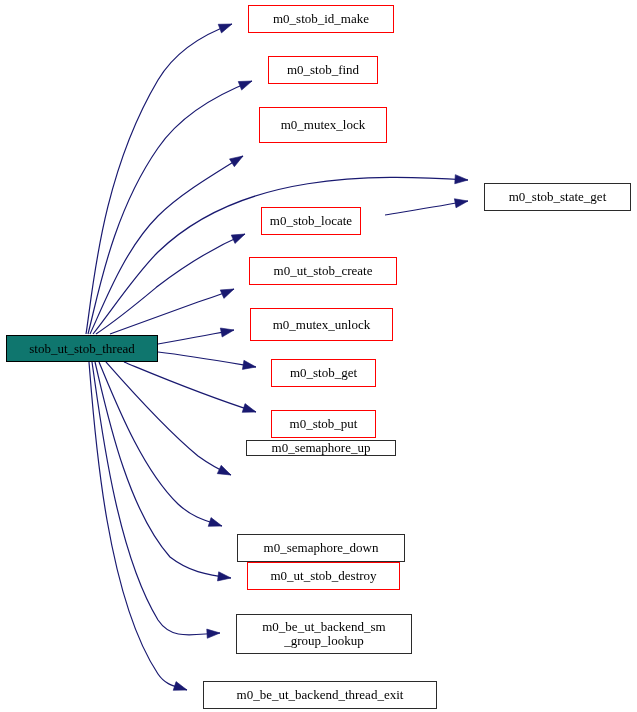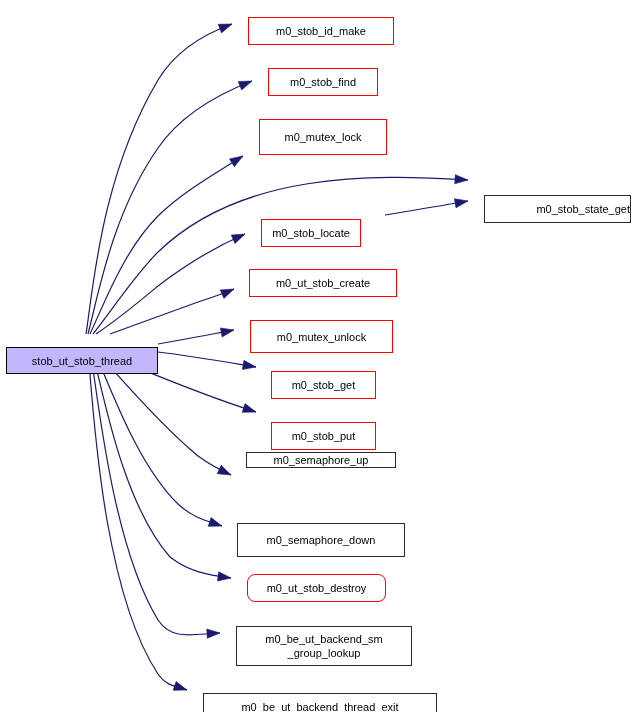--- a/index.html
+++ b/index.html
@@ -28,37 +28,36 @@
   }
   .node-box {
     position: absolute;
     box-sizing: border-box;
     display: flex;
     align-items: center;
     justify-content: center;
     text-align: center;
     background: #ffffff;
     border: 1px solid #000000;
-    font-family: Liberation Sans, sans-serif;
-    font-size: 11px;
+    font-family: Liberation Serif, serif;
+    font-size: 13px;
     color: #000000;
     line-height: 14px;
     white-space: pre;
     letter-spacing: 0px;
     cursor: pointer;
-    margin-top: 12px;
   }
   .node-box.red {
     border-color: #ff0000;
   }
   .node-box.black {
     border-color: #2b2b2b;
   }
   .node-box.root {
-    background: #c4b5fd;
+    background: #0f766e;
     border-color: #000000;
   }
   .node-label {
     display: block;
     pointer-events: none;
   }
   .edge-path {
     fill: none;
     stroke: #191970;
     stroke-width: 1.2;
@@ -107,27 +106,27 @@
         <path d="M385,215 C409,211 440,206 468,201" class="edge-path"></path>
         <polygon points="468,201 456.001997118162,207.79764127086796 454.3968098335784,198.73875757686838" class="edge-arrow"></polygon>
       </g>
   </svg>
 
   <div id="nodes-layer">
       <div class="node-box black root" style="left: 6px; top: 335px; width: 152px; height: 27px;"><span class="node-label">stob_ut_stob_thread</span></div>
       <div class="node-box red" style="left: 248px; top: 5px; width: 146px; height: 28px;"><span class="node-label">m0_stob_id_make</span></div>
       <div class="node-box red" style="left: 268px; top: 56px; width: 110px; height: 28px;"><span class="node-label">m0_stob_find</span></div>
       <div class="node-box red" style="left: 259px; top: 107px; width: 128px; height: 36px;"><span class="node-label">m0_mutex_lock</span></div>
-      <div class="node-box black" style="left: 484px; top: 183px; width: 147px; height: 28px; justify-content: flex-end;"><span class="node-label">m0_stob_state_get</span></div>
+      <div class="node-box black" style="left: 484px; top: 183px; width: 147px; height: 28px;"><span class="node-label">m0_stob_state_get</span></div>
       <div class="node-box red" style="left: 261px; top: 207px; width: 100px; height: 28px;"><span class="node-label">m0_stob_locate</span></div>
       <div class="node-box red" style="left: 249px; top: 257px; width: 148px; height: 28px; align-items: center;"><span class="node-label">m0_ut_stob_create</span></div>
       <div class="node-box red" style="left: 250px; top: 308px; width: 143px; height: 33px;"><span class="node-label">m0_mutex_unlock</span></div>
       <div class="node-box red" style="left: 271px; top: 359px; width: 105px; height: 28px;"><span class="node-label">m0_stob_get</span></div>
       <div class="node-box red" style="left: 271px; top: 410px; width: 105px; height: 28px;"><span class="node-label">m0_stob_put</span></div>
       <div class="node-box black" style="left: 246px; top: 440px; width: 150px; height: 16px;"><span class="node-label">m0_semaphore_up</span></div>
-      <div class="node-box black" style="left: 237px; top: 511px; width: 168px; height: 34px;"><span class="node-label">m0_semaphore_down</span></div>
-      <div class="node-box red" style="left: 247px; top: 562px; width: 139px; height: 28px; border-radius: 8px;"><span class="node-label">m0_ut_stob_destroy</span></div>
+      <div class="node-box black" style="left: 237px; top: 534px; width: 168px; height: 28px;"><span class="node-label">m0_semaphore_down</span></div>
+      <div class="node-box red" style="left: 247px; top: 562px; width: 153px; height: 28px;"><span class="node-label">m0_ut_stob_destroy</span></div>
       <div class="node-box black" style="left: 236px; top: 614px; width: 176px; height: 40px;"><span class="node-label">m0_be_ut_backend_sm
 _group_lookup</span></div>
       <div class="node-box black" style="left: 203px; top: 681px; width: 234px; height: 28px; text-align: center;"><span class="node-label">m0_be_ut_backend_thread_exit</span></div>
     </div>
 
 </div>
 
 </body></html>

